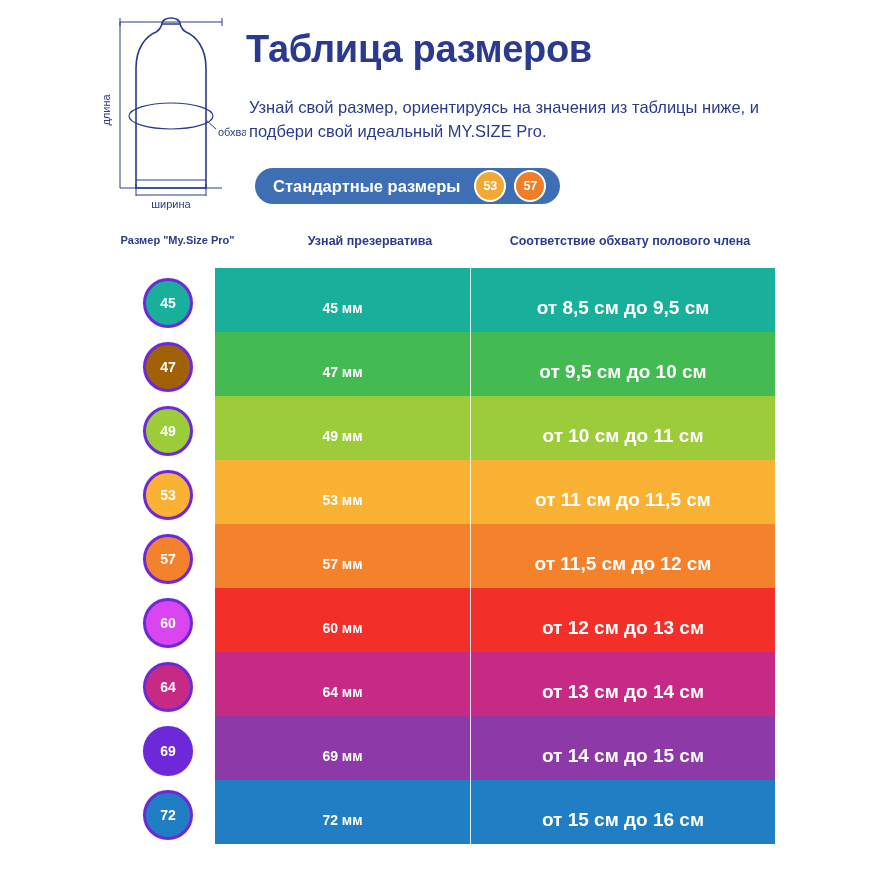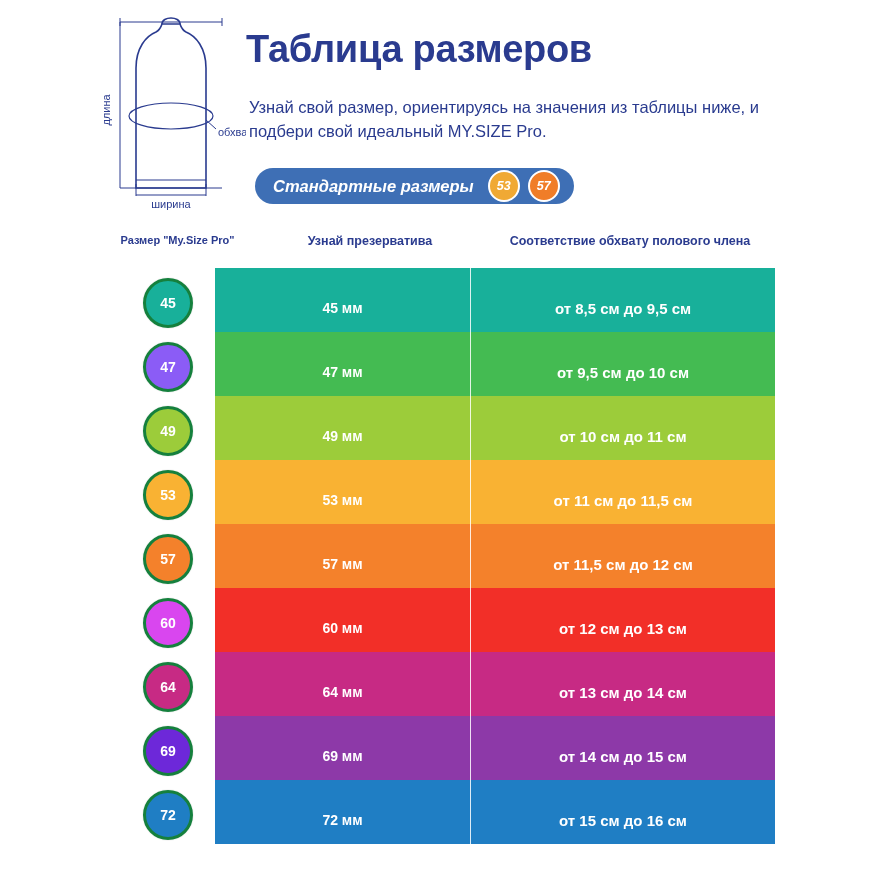--- a/index.html
+++ b/index.html
@@ -59,21 +59,20 @@
     position: absolute;
     left: 255px;
     top: 168px;
     height: 36px;
     background: #3e6fb5;
     border-radius: 18px;
     display: flex;
     align-items: center;
     padding: 0 14px 0 18px;
     gap: 8px;
-    font-style: italic;
   }
   .std-bar .std-label {
     font-size: 16.5px;
     font-weight: bold;
     color: #ffffff;
     margin-right: 6px;
     white-space: nowrap;
   }
   .std-chip {
     width: 28px;
@@ -138,21 +137,21 @@
     top: 10px;
     width: 44px;
     height: 44px;
     border-radius: 50%;
     display: flex;
     align-items: center;
     justify-content: center;
     font-size: 14px;
     font-weight: bold;
     color: #ffffff;
-    border: 3px solid #15803d;
+    border: 3px solid #6d28d9;
     box-shadow: 0 0 0 1px rgba(0,0,0,0.04);
   }
   .row .width-cell {
     position: absolute;
     left: 215px;
     top: 0;
     width: 255px;
     height: 80px;
     display: flex;
     align-items: center;
@@ -163,21 +162,21 @@
   }
   .row .girth-cell {
     position: absolute;
     left: 471px;
     top: 0;
     width: 304px;
     height: 80px;
     display: flex;
     align-items: center;
     justify-content: center;
-    font-size: 15px;
+    font-size: 19px;
     font-weight: bold;
     color: #ffffff;
   }
   .diagram-label {
     font-family: "Liberation Sans", sans-serif;
     font-size: 11px;
     fill: #2a3b8f;
     font-weight: normal;
   }
 </style>
@@ -237,21 +236,21 @@
       <div class="row">
         <div class="band" style="background: rgb(24, 176, 154);"></div>
         <div class="divider"></div>
         <div class="badge" style="background: rgb(24, 176, 154);">45</div>
         <div class="width-cell">45 мм</div>
         <div class="girth-cell">от 8,5 см до 9,5 см</div>
       </div>
       <div class="row">
         <div class="band" style="background: rgb(68, 187, 82);"></div>
         <div class="divider"></div>
-        <div class="badge" style="background: #8b5cf6;">47</div>
+        <div class="badge" style="background: #a16207;">47</div>
         <div class="width-cell">47 мм</div>
         <div class="girth-cell">от 9,5 см до 10 см</div>
       </div>
       <div class="row">
         <div class="band" style="background: rgb(156, 204, 58);"></div>
         <div class="divider"></div>
         <div class="badge" style="background: rgb(156, 204, 58);">49</div>
         <div class="width-cell">49 мм</div>
         <div class="girth-cell">от 10 см до 11 см</div>
       </div>

